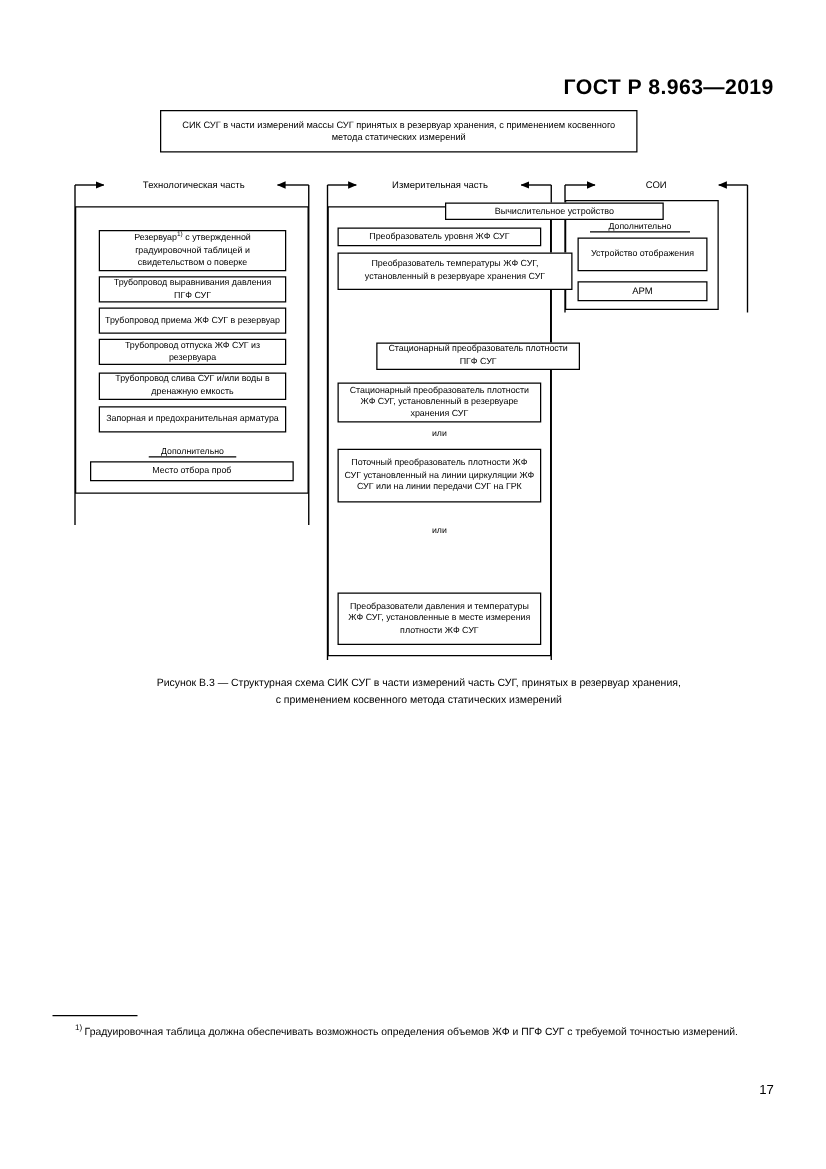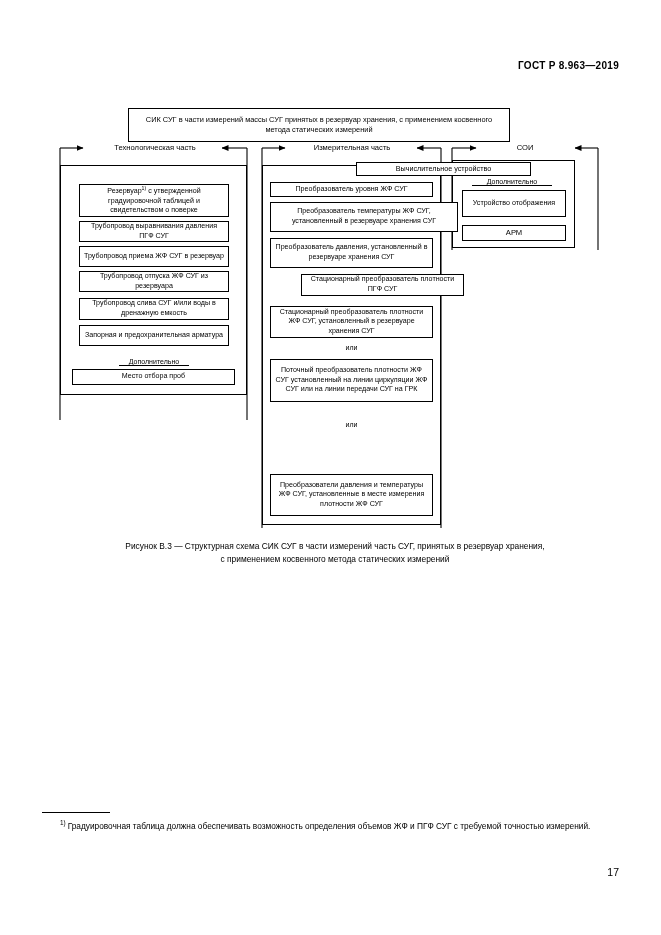--- a/index.html
+++ b/index.html
@@ -19,21 +19,21 @@
     position: absolute;
     left: 0; top: 0;
     width: 661px;
     height: 935px;
   }
   
   .doc-header {
     position: absolute;
     right: 42px;
     top: 60px;
-    font-size: 10px;
+    font-size: 17px;
     font-weight: bold;
     letter-spacing: 0.3px;
     white-space: nowrap;
   }
   
   .diagram {
     position: absolute;
     left: 0; top: 0;
     width: 661px;
     height: 540px;
@@ -46,21 +46,21 @@
     display: flex;
     align-items: center;
     justify-content: center;
     text-align: center;
     font-size: 7.1px;
     line-height: 1.35;
     padding: 2px 4px;
   }
   .box.thick { border-width: 1.4px; }
   .title-box {
-    left: 128px; top: 108px;
+    left: 128px; top: 88px;
     width: 382px; height: 34px;
     border: 1.4px solid #000;
     font-size: 7.4px;
     padding: 2px 10px;
   }
   .col-label {
     position: absolute;
     font-size: 7.6px;
     text-align: center;
     white-space: nowrap;
@@ -192,21 +192,20 @@
     <div class="box thick" style="left:79px; top:246px; width:150px; height:21px;">Трубопровод приема ЖФ СУГ в резервуар</div>
     <div class="box thick" style="left:79px; top:271px; width:150px; height:21px;">Трубопровод отпуска ЖФ СУГ из резервуара</div>
     <div class="box thick" style="left:79px; top:298px; width:150px; height:22px;">Трубопровод слива СУГ и/или воды в дренажную емкость</div>
     <div class="box thick" style="left:79px; top:325px; width:150px; height:21px;">Запорная и предохранительная арматура</div>
 
     <div class="extra-label" style="left:119px; top:358px; width:70px; text-align:center;">Дополнительно</div>
     <div class="box thick" style="left:72px; top:369px; width:163px; height:16px;">Место отбора проб</div>
 
     <div class="box thick" style="left:270px; top:182px; width:163px; height:15px;">Преобразователь уровня ЖФ СУГ</div>
     <div class="box thick" style="left:270px; top:202px; width:188px; height:30px;">Преобразователь температуры ЖФ СУГ, установленный в резервуаре хранения СУГ</div>
-    <div class="box thick" style="left:270px; top:238px; width:163px; height:30px;">Преобразователь давления, установленный в резервуаре хранения СУГ</div>
     <div class="box thick" style="left:270px; top:274px; width:163px; height:22px;margin-left:31px;">Стационарный преобразователь плотности ПГФ СУГ</div>
     <div class="box thick" style="left:270px; top:306px; width:163px; height:32px;">Стационарный преобразователь плотности ЖФ СУГ, установленный в резервуаре хранения СУГ</div>
 
     <div class="or-label" style="left:262px; top:344px; width:179px;">или</div>
 
     <div class="box thick" style="left:270px; top:359px; width:163px; height:43px;">Поточный преобразователь плотности ЖФ СУГ  установленный на линии циркуляции ЖФ СУГ или на линии передачи СУГ на ГРК</div>
 
     <div class="or-label" style="left:262px; top:421px; width:179px;">или</div>
 
     <div class="box thick" style="left:270px; top:474px; width:163px; height:42px;">Преобразователи давления и температуры ЖФ СУГ, установленные в месте измерения плотности ЖФ СУГ</div>

